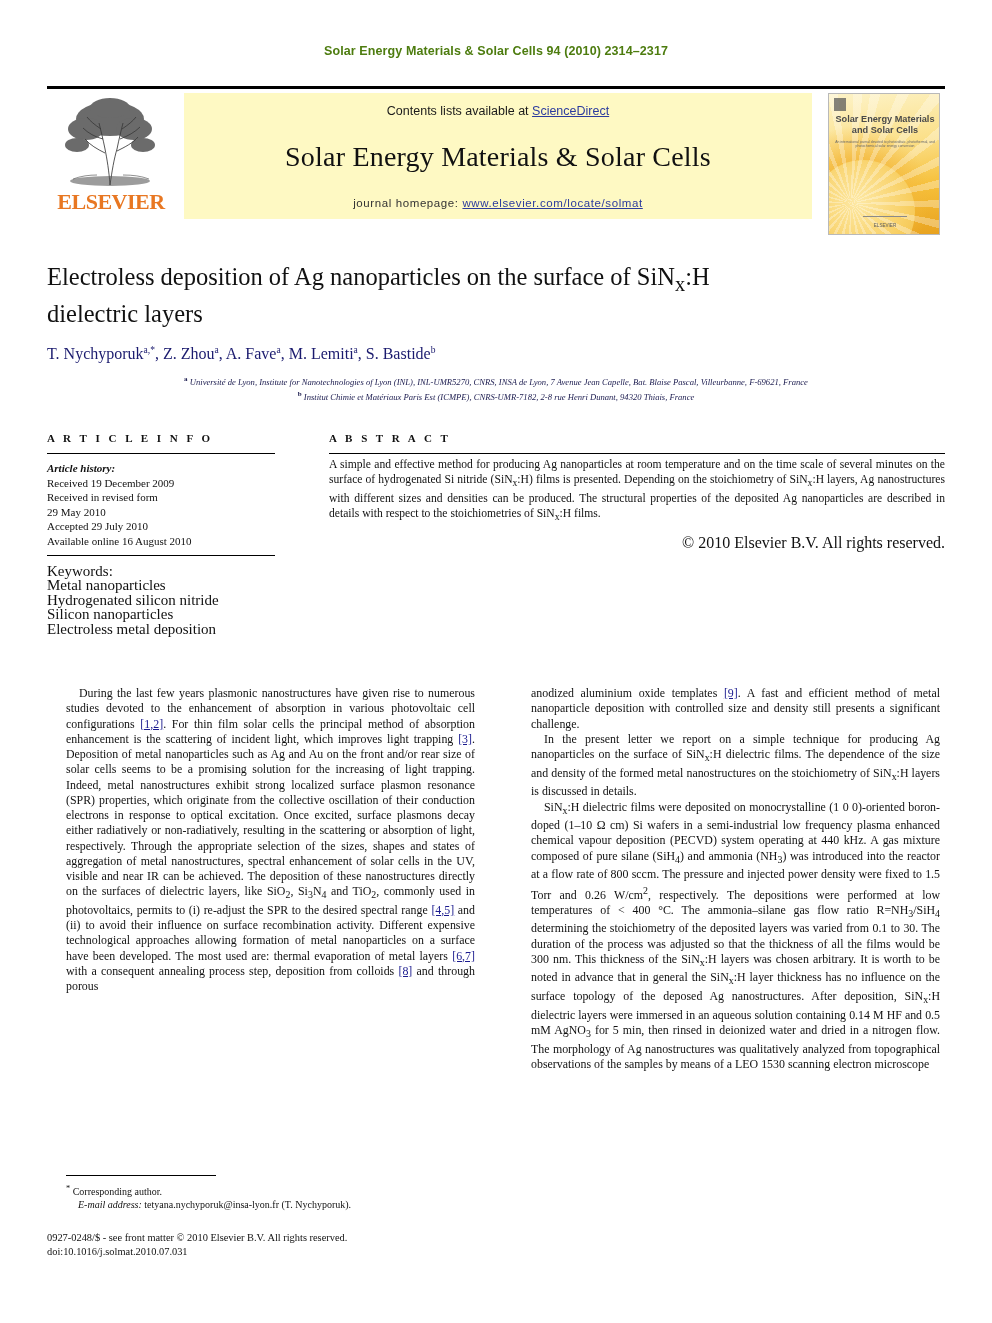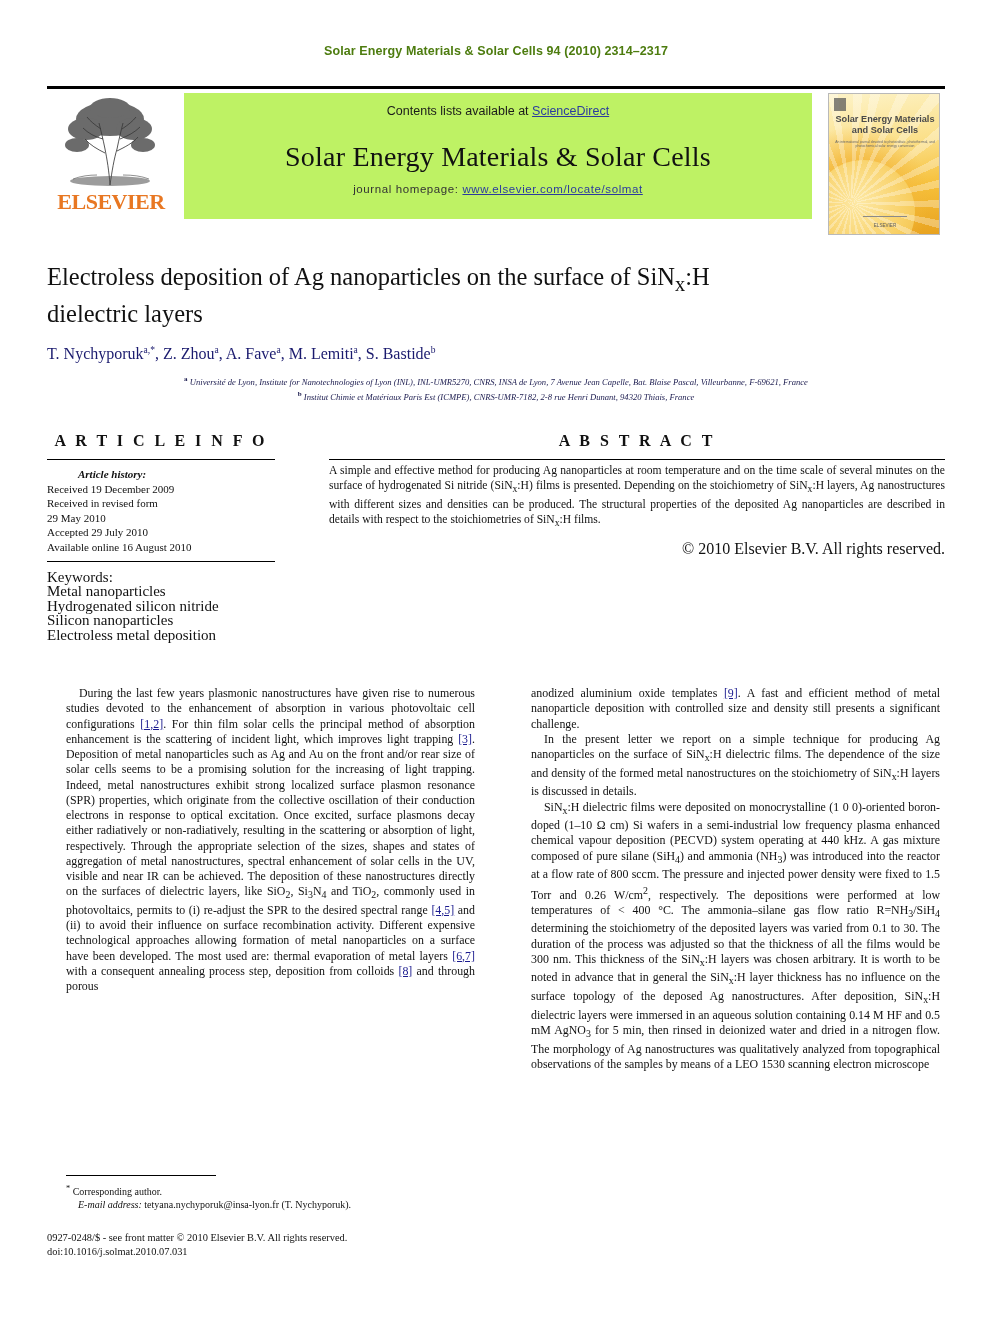--- a/index.html
+++ b/index.html
@@ -73,41 +73,41 @@
     letter-spacing: -0.5px;
     color: #E87722;
     line-height: 24px;
   }
   .journal-band {
     position: absolute;
     left: 137px;
     top: 4px;
     width: 628px;
     height: 126px;
-    background: #bef264;
+    background: #fef9c3;
     text-align: center;
   }
   .contents-line {
     margin-top: 11px;
     font-family: "Liberation Sans", sans-serif;
     font-size: 12.5px;
     color: #1a1a1a;
   }
   .contents-line .sd {
     color: #2b3b9e;
   }
   .journal-title {
     margin-top: 23px;
     font-family: "Liberation Serif", serif;
     font-size: 28px;
     color: #111;
     letter-spacing: 0.2px;
   }
   .homepage-line {
-    margin-top: 10px;
+    margin-top: 24px;
     font-family: "Liberation Sans", sans-serif;
     font-size: 11.5px;
     letter-spacing: 0.6px;
     color: #333;
   }
   .homepage-line .url {
     color: #2b3b9e;
   }
   .cover-thumb {
     position: absolute;
@@ -244,44 +244,42 @@
   }
   .col-abstract {
     position: absolute;
     left: 282px;
     top: 0;
     width: 616px;
   }
   .sec-label {
     font-family: "Liberation Serif", serif;
     font-weight: bold;
-    font-size: 16px;
+    font-size: 11px;
     letter-spacing: 3px;
     color: #111;
-    text-align: center;
   }
   .rule {
     border-top: 1.6px solid #000;
     margin-top: 9px;
   }
   .rule-thin {
     border-top: 1.3px solid #000;
     margin-top: 6px;
   }
   .info-body {
     margin-top: 7px;
     font-family: "Liberation Serif", serif;
     font-size: 11px;
     line-height: 14.6px;
     color: #111;
   }
   .info-body .ital {
     font-style: italic;
     font-weight: bold;
-    margin-left: 31px;
   }
   .keywords-block {
     margin-top: 8px;
     font-family: "Liberation Serif", serif;
     font-size: 15px;
     line-height: 14.6px;
     color: #111;
   }
   .abstract-text {
     margin-top: 3px;

